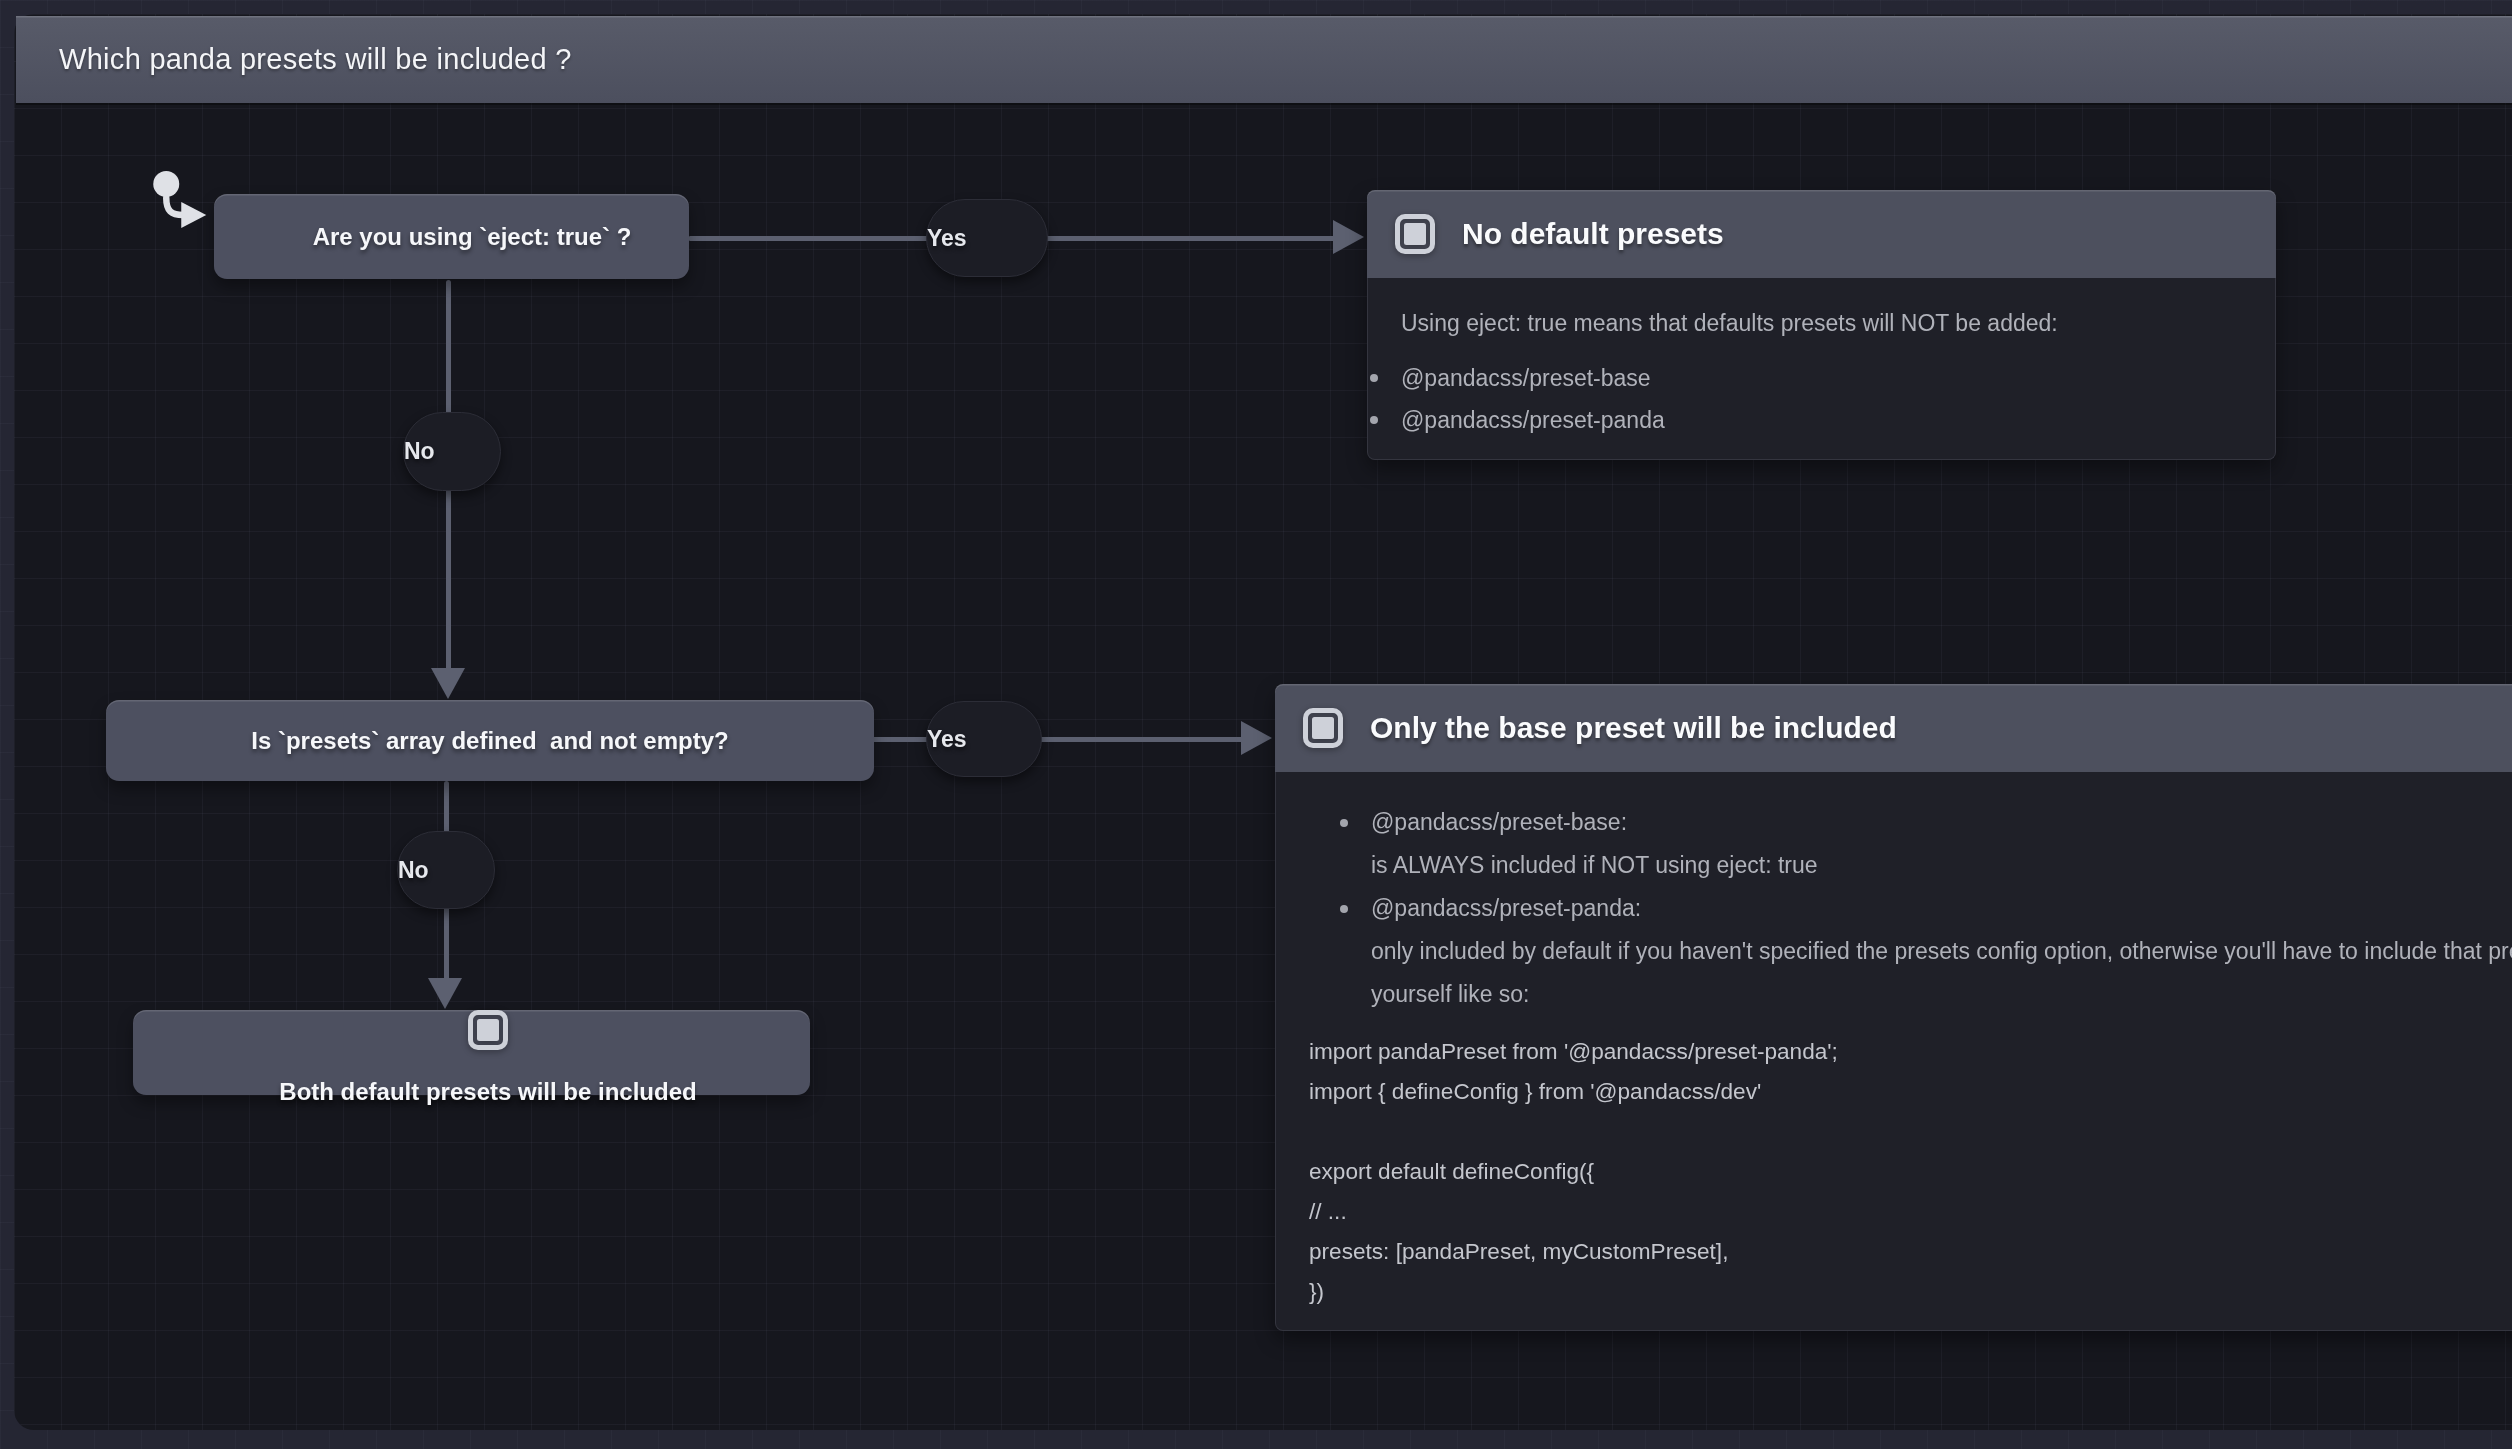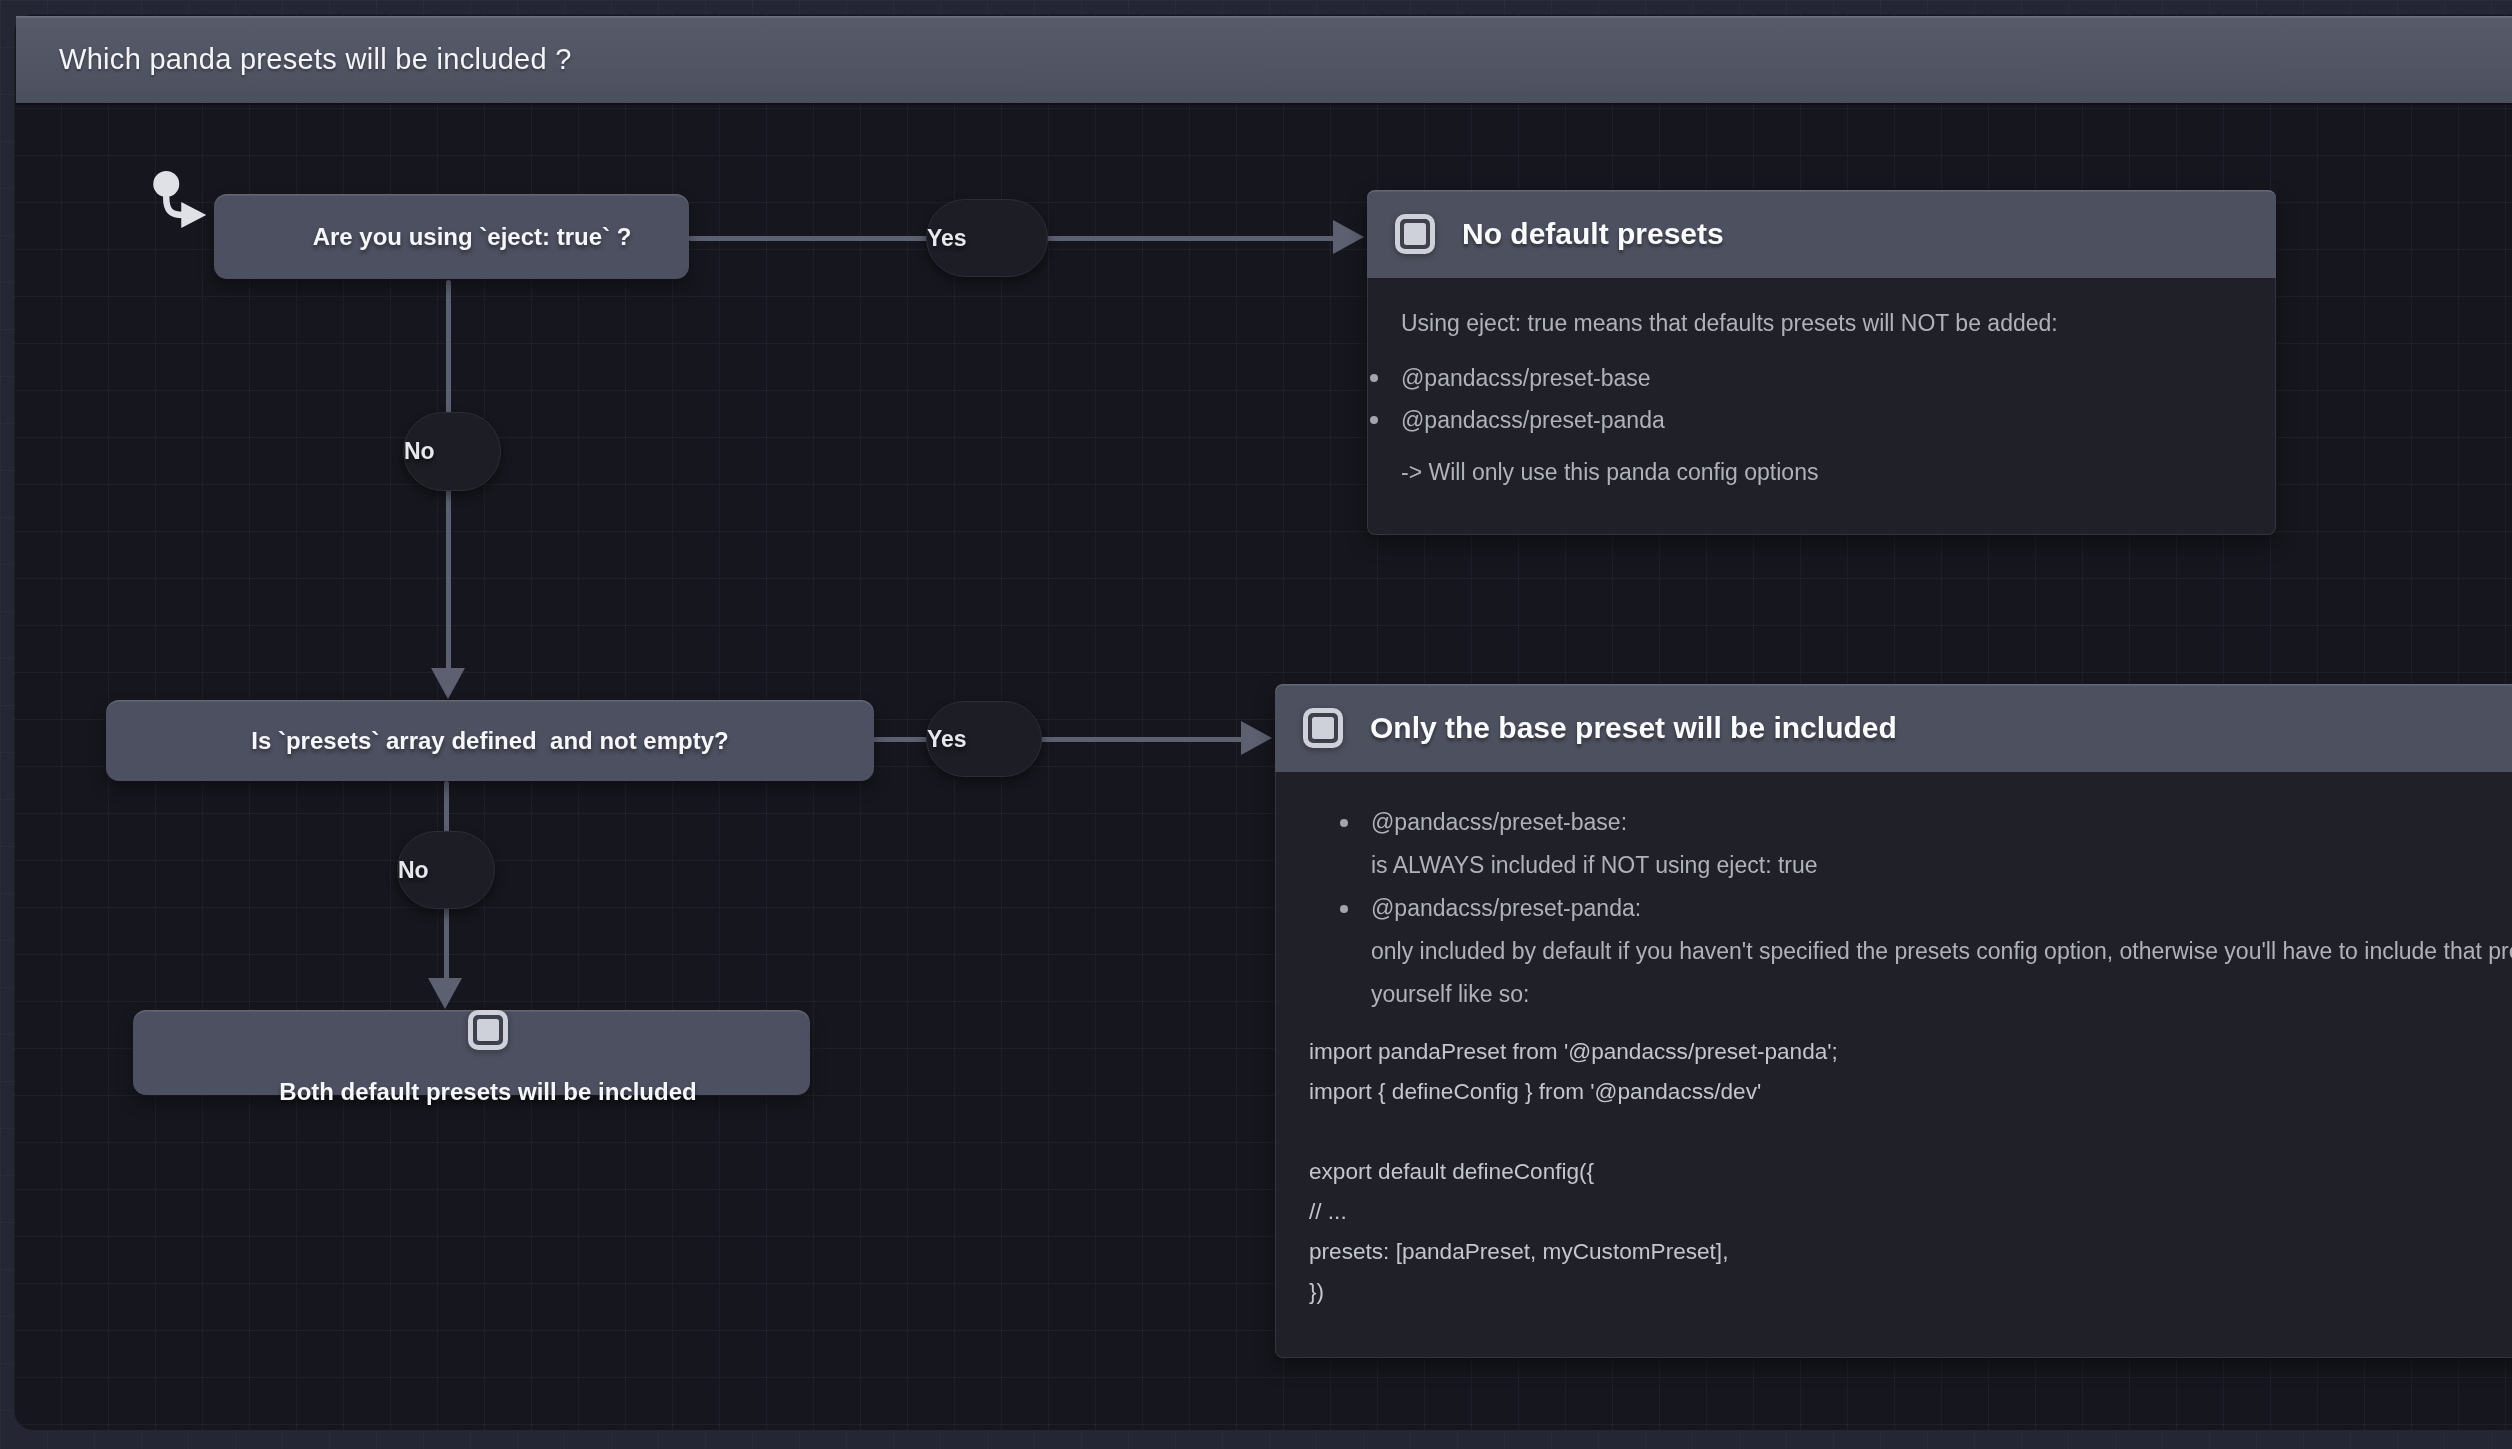--- a/index.html
+++ b/index.html
@@ -85,21 +85,21 @@
     width:40px; height:40px; border:5.5px solid #ced1d9; border-radius:10px;
     position:relative; flex:0 0 auto;
     filter:drop-shadow(0 2.5px 3px rgba(0,0,0,0.35));
   }
   .frame-icon::after{
     content:""; position:absolute; inset:4px; background:#ced1d9; border-radius:2.5px;
   }
   .card-body{
     background:#1f2028; border:1.5px solid #34353f; border-top:none;
     border-radius:0 0 8px 8px;
-    padding:29px 35px 45px 33px;
+    padding:29px 35px 18px 33px;
     font-size:23px; color:#b0b2ba;
   }
   .intro{ line-height:33px; }
   .bullets{ list-style:none; margin-top:17px; line-height:42px; }
   .bullets li{ position:relative; }
   .bullets li::before{
     content:""; position:absolute; left:-31px; top:17px;
     width:8px; height:8px; border-radius:50%; background:#a3a5ad;
   }
   .outro{ margin-top:15px; line-height:33px; }
@@ -152,21 +152,20 @@
     <div class="card-header">
       <div class="frame-icon"></div>
       <span class="card-title">No default presets</span>
     </div>
     <div class="card-body">
       <div class="intro">Using eject: true means that defaults presets will NOT be added:</div>
       <ul class="bullets">
         <li>@pandacss/preset-base</li>
         <li>@pandacss/preset-panda</li>
       </ul>
-      <div class="outro">-&gt; Will only use this panda config options</div>
     </div>
   </div>
 
   <div class="node" style="left:106px; top:700px; width:768px; height:81px;">
     <span class="node-label">Is `presets` array defined  and not empty?</span>
   </div>
 
   <div class="edge-h" style="left:795px; top:737px; width:450px;"></div>
   <div class="ah-right" style="left:1241px; top:721px;"></div>
   <div class="pill" style="left:926px; top:701px; width:116px; height:76px;">

